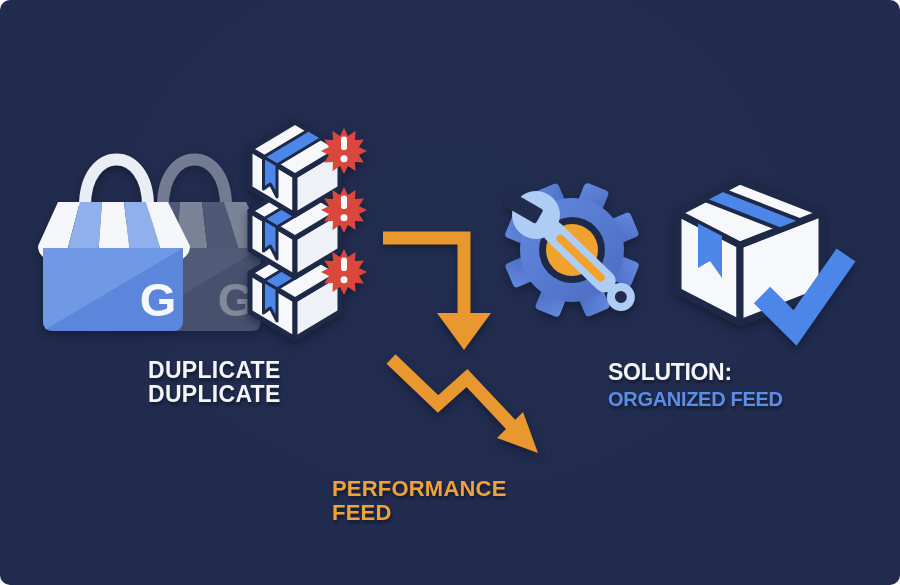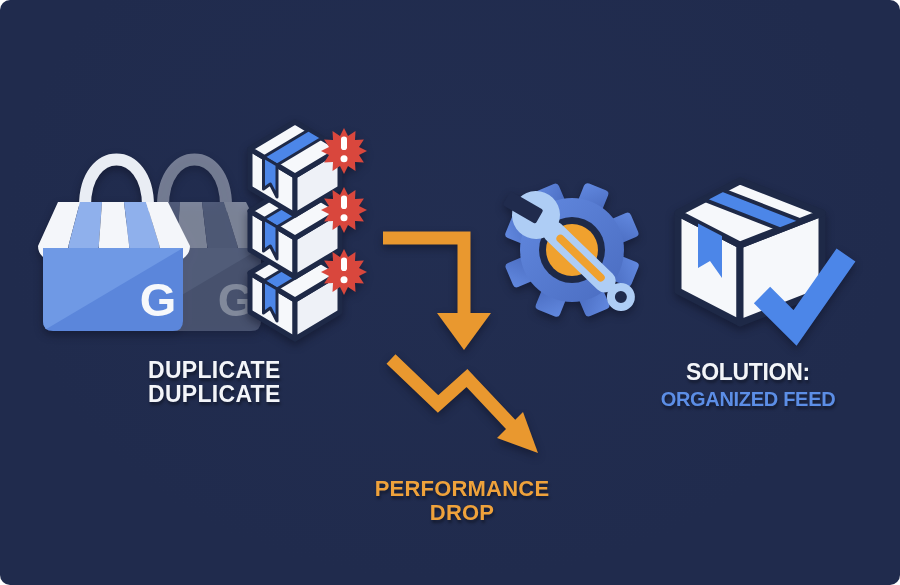--- a/index.html
+++ b/index.html
@@ -4,21 +4,21 @@
 <style>
   html,body{margin:0;padding:0;background:#fff;}
   .stage{
     position:relative;width:900px;height:585px;overflow:hidden;
     background:radial-gradient(ellipse at 50% 38%, #24305489 0%, #1e284700 70%), #202b4d;
     border-radius:10px;
     font-family:"Liberation Sans","DejaVu Sans",sans-serif;
   }
   .icon-wrap{position:absolute;}
   .icon-wrap svg{display:block;filter:drop-shadow(0 4px 4px rgba(8,12,26,.45));}
-  .label{position:absolute;font-weight:800;text-align:center;
+  .label{position:absolute;font-weight:800;
          text-shadow:1px 3px 3px rgba(0,0,0,.38);white-space:nowrap;}
   .label div{line-height:24px;}
   .lbl-duplicate{left:148px;top:358px;text-align:right;font-size:23px;color:#f3f5f9;letter-spacing:.3px;}
   .lbl-performance{left:332px;top:477px;width:260px;font-size:22px;color:#efa23b;letter-spacing:.2px;}
   .lbl-solution{left:608px;top:359px;width:280px;letter-spacing:-.3px;}
   .lbl-solution .l1{font-size:23px;color:#f3f5f9;line-height:26px;}
   .lbl-solution .l2{font-size:20px;color:#5c8ee6;line-height:28px;}
 </style>
 </head>
 <body>
@@ -147,21 +147,21 @@
     </svg>
   </div>
 
   <div class="label lbl-duplicate">
     <div>DUPLICATE</div>
     <div>DUPLICATE</div>
   </div>
 
   <div class="label lbl-performance">
     <div>PERFORMANCE</div>
-    <div>DROP</div>
+    <div>FEED</div>
   </div>
 
   <div class="label lbl-solution">
     <div class="l1">SOLUTION:</div>
     <div class="l2">ORGANIZED FEED</div>
   </div>
 
 </div>
 
 </body></html>

